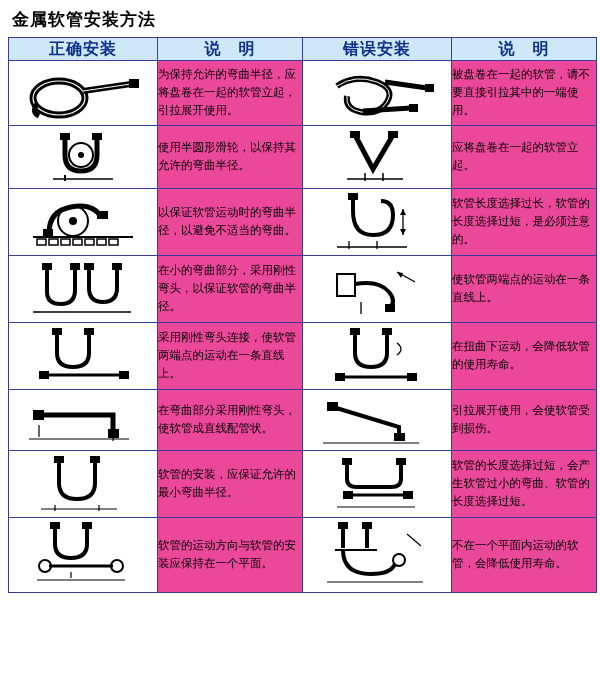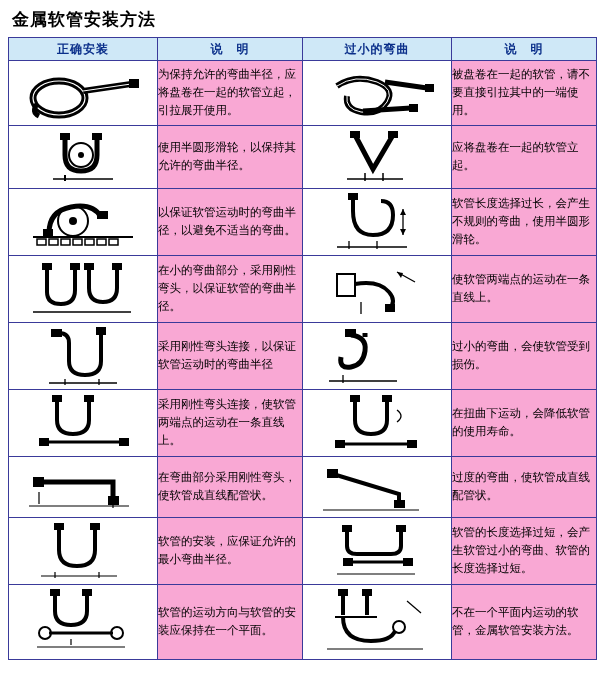--- a/index.html
+++ b/index.html
@@ -35,40 +35,40 @@
     border: 1px solid #2a2a8a;
   }
   table.main td, table.main th {
     border: 1px solid #3a3a9a;
     padding: 0;
     vertical-align: middle;
   }
   .hdr {
     background: #cfe8f7;
     color: #0b2f8a;
-    font-size: 12px;
+    font-size: 16px;
     font-weight: bold;
     text-align: center;
     height: 22px;
     letter-spacing: 1px;
   }
   .col-img {
     width: 148px;
   }
   .col-txt {
     width: 144px;
   }
   .cell-img {
     background: #ffffff;
     text-align: center;
     height: 66px;
     position: relative;
   }
   .cell-txt {
-    background: #f9a8d4;
+    background: #ec4899;
     font-size: 11.5px;
     line-height: 1.55;
     padding: 4px 7px;
     color: #000;
     text-align: left;
   }
   .fig {
     display: block;
     margin: 0 auto;
   }
@@ -87,21 +87,21 @@
 
 <div class="page">
 
   <div class="title">金属软管安装方法</div>
 
   <table class="main">
     <thead>
       <tr>
         <th class="hdr col-img">正确安装</th>
         <th class="hdr col-txt">说　明</th>
-        <th class="hdr col-img">过小的弯曲</th>
+        <th class="hdr col-img">错误安装</th>
         <th class="hdr col-txt">说　明</th>
       </tr>
     </thead>
     <tbody>
 
       <tr class="row-1">
         <td class="cell-img">
           <svg class="fig" width="140" height="58" viewBox="0 0 140 58">
             <ellipse cx="46" cy="34" rx="26" ry="17" fill="none" stroke="#000" stroke-width="7"></ellipse>
             <ellipse cx="46" cy="34" rx="26" ry="17" fill="none" stroke="#fff" stroke-width="1.2"></ellipse>
@@ -174,21 +174,21 @@
         <td class="cell-img">
           <svg class="fig" width="140" height="62" viewBox="0 0 140 62">
             <path d="M46 6 L46 20 q0 24 20 24 q20 0 20 -20 q0 -14 -12 -14" fill="none" stroke="#000" stroke-width="4"></path>
             <rect x="41" y="2" width="10" height="7" fill="#000"></rect>
             <path d="M42 50 L42 58 M70 50 L70 58" stroke="#000" stroke-width="1.3"></path>
             <path d="M30 56 L100 56" stroke="#000" stroke-width="1.3"></path>
             <path d="M96 18 L96 44" stroke="#000" stroke-width="1.3"></path>
             <path d="M96 18 l-3 6 l6 0 z M96 44 l-3 -6 l6 0 z" fill="#000"></path>
           </svg>
         </td>
-        <td class="cell-txt">软管长度选择过长，会产生不规则的弯曲，使用半圆形滑轮。</td>
+        <td class="cell-txt">软管长度选择过长，软管的长度选择过短，是必须注意的。</td>
       </tr>
 
       <tr class="row-4">
         <td class="cell-img">
           <svg class="fig" width="140" height="62" viewBox="0 0 140 62">
             <path d="M34 10 L34 34 q0 12 14 12 q14 0 14 -14 L62 10" fill="none" stroke="#000" stroke-width="4"></path>
             <path d="M76 10 L76 30 q0 14 14 14 q14 0 14 -14 L104 10" fill="none" stroke="#000" stroke-width="4"></path>
             <rect x="29" y="5" width="10" height="7" fill="#000"></rect>
             <rect x="57" y="5" width="10" height="7" fill="#000"></rect>
             <rect x="71" y="5" width="10" height="7" fill="#000"></rect>
@@ -203,42 +203,20 @@
             <path d="M48 26 q24 -4 34 8 q8 9 0 18" fill="none" stroke="#000" stroke-width="4"></path>
             <rect x="78" y="46" width="10" height="8" fill="#000"></rect>
             <path d="M90 14 L108 24" stroke="#000" stroke-width="1.3"></path>
             <path d="M90 14 l6 1 l-2 5 z" fill="#000"></path>
             <path d="M54 44 L54 56" stroke="#000" stroke-width="1.3"></path>
           </svg>
         </td>
         <td class="cell-txt">使软管两端点的运动在一条直线上。</td>
       </tr>
 
-      <tr class="row-5">
-        <td class="cell-img">
-          <svg class="fig" width="140" height="62" viewBox="0 0 140 62">
-            <path d="M46 8 q10 0 10 10 L56 36 q0 14 16 14 q16 0 16 -14 L88 8" fill="none" stroke="#000" stroke-width="4"></path>
-            <rect x="38" y="4" width="11" height="8" fill="#000"></rect>
-            <rect x="83" y="2" width="10" height="8" fill="#000"></rect>
-            <path d="M52 54 L52 60 M86 54 L86 60" stroke="#000" stroke-width="1.3"></path>
-            <path d="M36 58 L104 58" stroke="#000" stroke-width="1.3"></path>
-          </svg>
-        </td>
-        <td class="cell-txt">采用刚性弯头连接，以保证软管运动时的弯曲半径</td>
-        <td class="cell-img">
-          <svg class="fig" width="140" height="62" viewBox="0 0 140 62">
-            <path d="M44 10 q16 2 14 16 q-2 14 -14 16 q-12 2 -10 -10" fill="none" stroke="#000" stroke-width="5"></path>
-            <path d="M58 12 L58 8" stroke="#000" stroke-width="5"></path>
-            <rect x="38" y="4" width="11" height="8" fill="#000"></rect>
-            <path d="M36 50 L36 58" stroke="#000" stroke-width="1.3"></path>
-            <path d="M22 56 L90 56" stroke="#000" stroke-width="1.3"></path>
-          </svg>
-        </td>
-        <td class="cell-txt">过小的弯曲，会使软管受到损伤。</td>
-      </tr>
 
       <tr class="row-6">
         <td class="cell-img">
           <svg class="fig" width="140" height="62" viewBox="0 0 140 62">
             <path d="M44 8 L44 28 q0 14 16 14 q16 0 16 -14 L76 8" fill="none" stroke="#000" stroke-width="4"></path>
             <rect x="39" y="3" width="10" height="7" fill="#000"></rect>
             <rect x="71" y="3" width="10" height="7" fill="#000"></rect>
             <path d="M30 50 L110 50" stroke="#000" stroke-width="3"></path>
             <rect x="26" y="46" width="10" height="8" fill="#000"></rect>
             <rect x="106" y="46" width="10" height="8" fill="#000"></rect>
@@ -271,21 +249,21 @@
         </td>
         <td class="cell-txt">在弯曲部分采用刚性弯头，使软管成直线配管状。</td>
         <td class="cell-img">
           <svg class="fig" width="140" height="54" viewBox="0 0 140 54">
             <path d="M26 14 L92 34 L92 44" fill="none" stroke="#000" stroke-width="4"></path>
             <rect x="20" y="9" width="11" height="9" fill="#000"></rect>
             <rect x="87" y="40" width="11" height="8" fill="#000"></rect>
             <path d="M16 50 L112 50" stroke="#000" stroke-width="1.2"></path>
           </svg>
         </td>
-        <td class="cell-txt">过度的弯曲，使软管成直线配管状。</td>
+        <td class="cell-txt">引拉展开使用，会使软管受到损伤。</td>
       </tr>
 
       <tr class="row-8">
         <td class="cell-img">
           <svg class="fig" width="140" height="62" viewBox="0 0 140 62">
             <path d="M46 8 L46 30 q0 16 18 16 q18 0 18 -16 L82 8" fill="none" stroke="#000" stroke-width="4"></path>
             <rect x="41" y="3" width="10" height="7" fill="#000"></rect>
             <rect x="77" y="3" width="10" height="7" fill="#000"></rect>
             <path d="M42 52 L42 58 M86 52 L86 58" stroke="#000" stroke-width="1.2"></path>
             <path d="M28 56 L104 56" stroke="#000" stroke-width="1.2"></path>
@@ -326,18 +304,18 @@
             <path d="M60 6 L60 28" stroke="#000" stroke-width="4"></path>
             <rect x="31" y="2" width="10" height="7" fill="#000"></rect>
             <rect x="55" y="2" width="10" height="7" fill="#000"></rect>
             <path d="M28 30 L70 30" stroke="#000" stroke-width="2"></path>
             <path d="M36 30 q0 24 28 24 q20 0 24 -10" fill="none" stroke="#000" stroke-width="4"></path>
             <circle cx="92" cy="40" r="6" fill="none" stroke="#000" stroke-width="2"></circle>
             <path d="M20 62 L116 62" stroke="#000" stroke-width="1.2"></path>
             <path d="M100 14 L114 26" stroke="#000" stroke-width="1.2"></path>
           </svg>
         </td>
-        <td class="cell-txt">不在一个平面内运动的软管，金属软管安装方法。</td>
+        <td class="cell-txt">不在一个平面内运动的软管，会降低使用寿命。</td>
       </tr>
 
     </tbody>
   </table>
 </div>
 
 </body></html>

